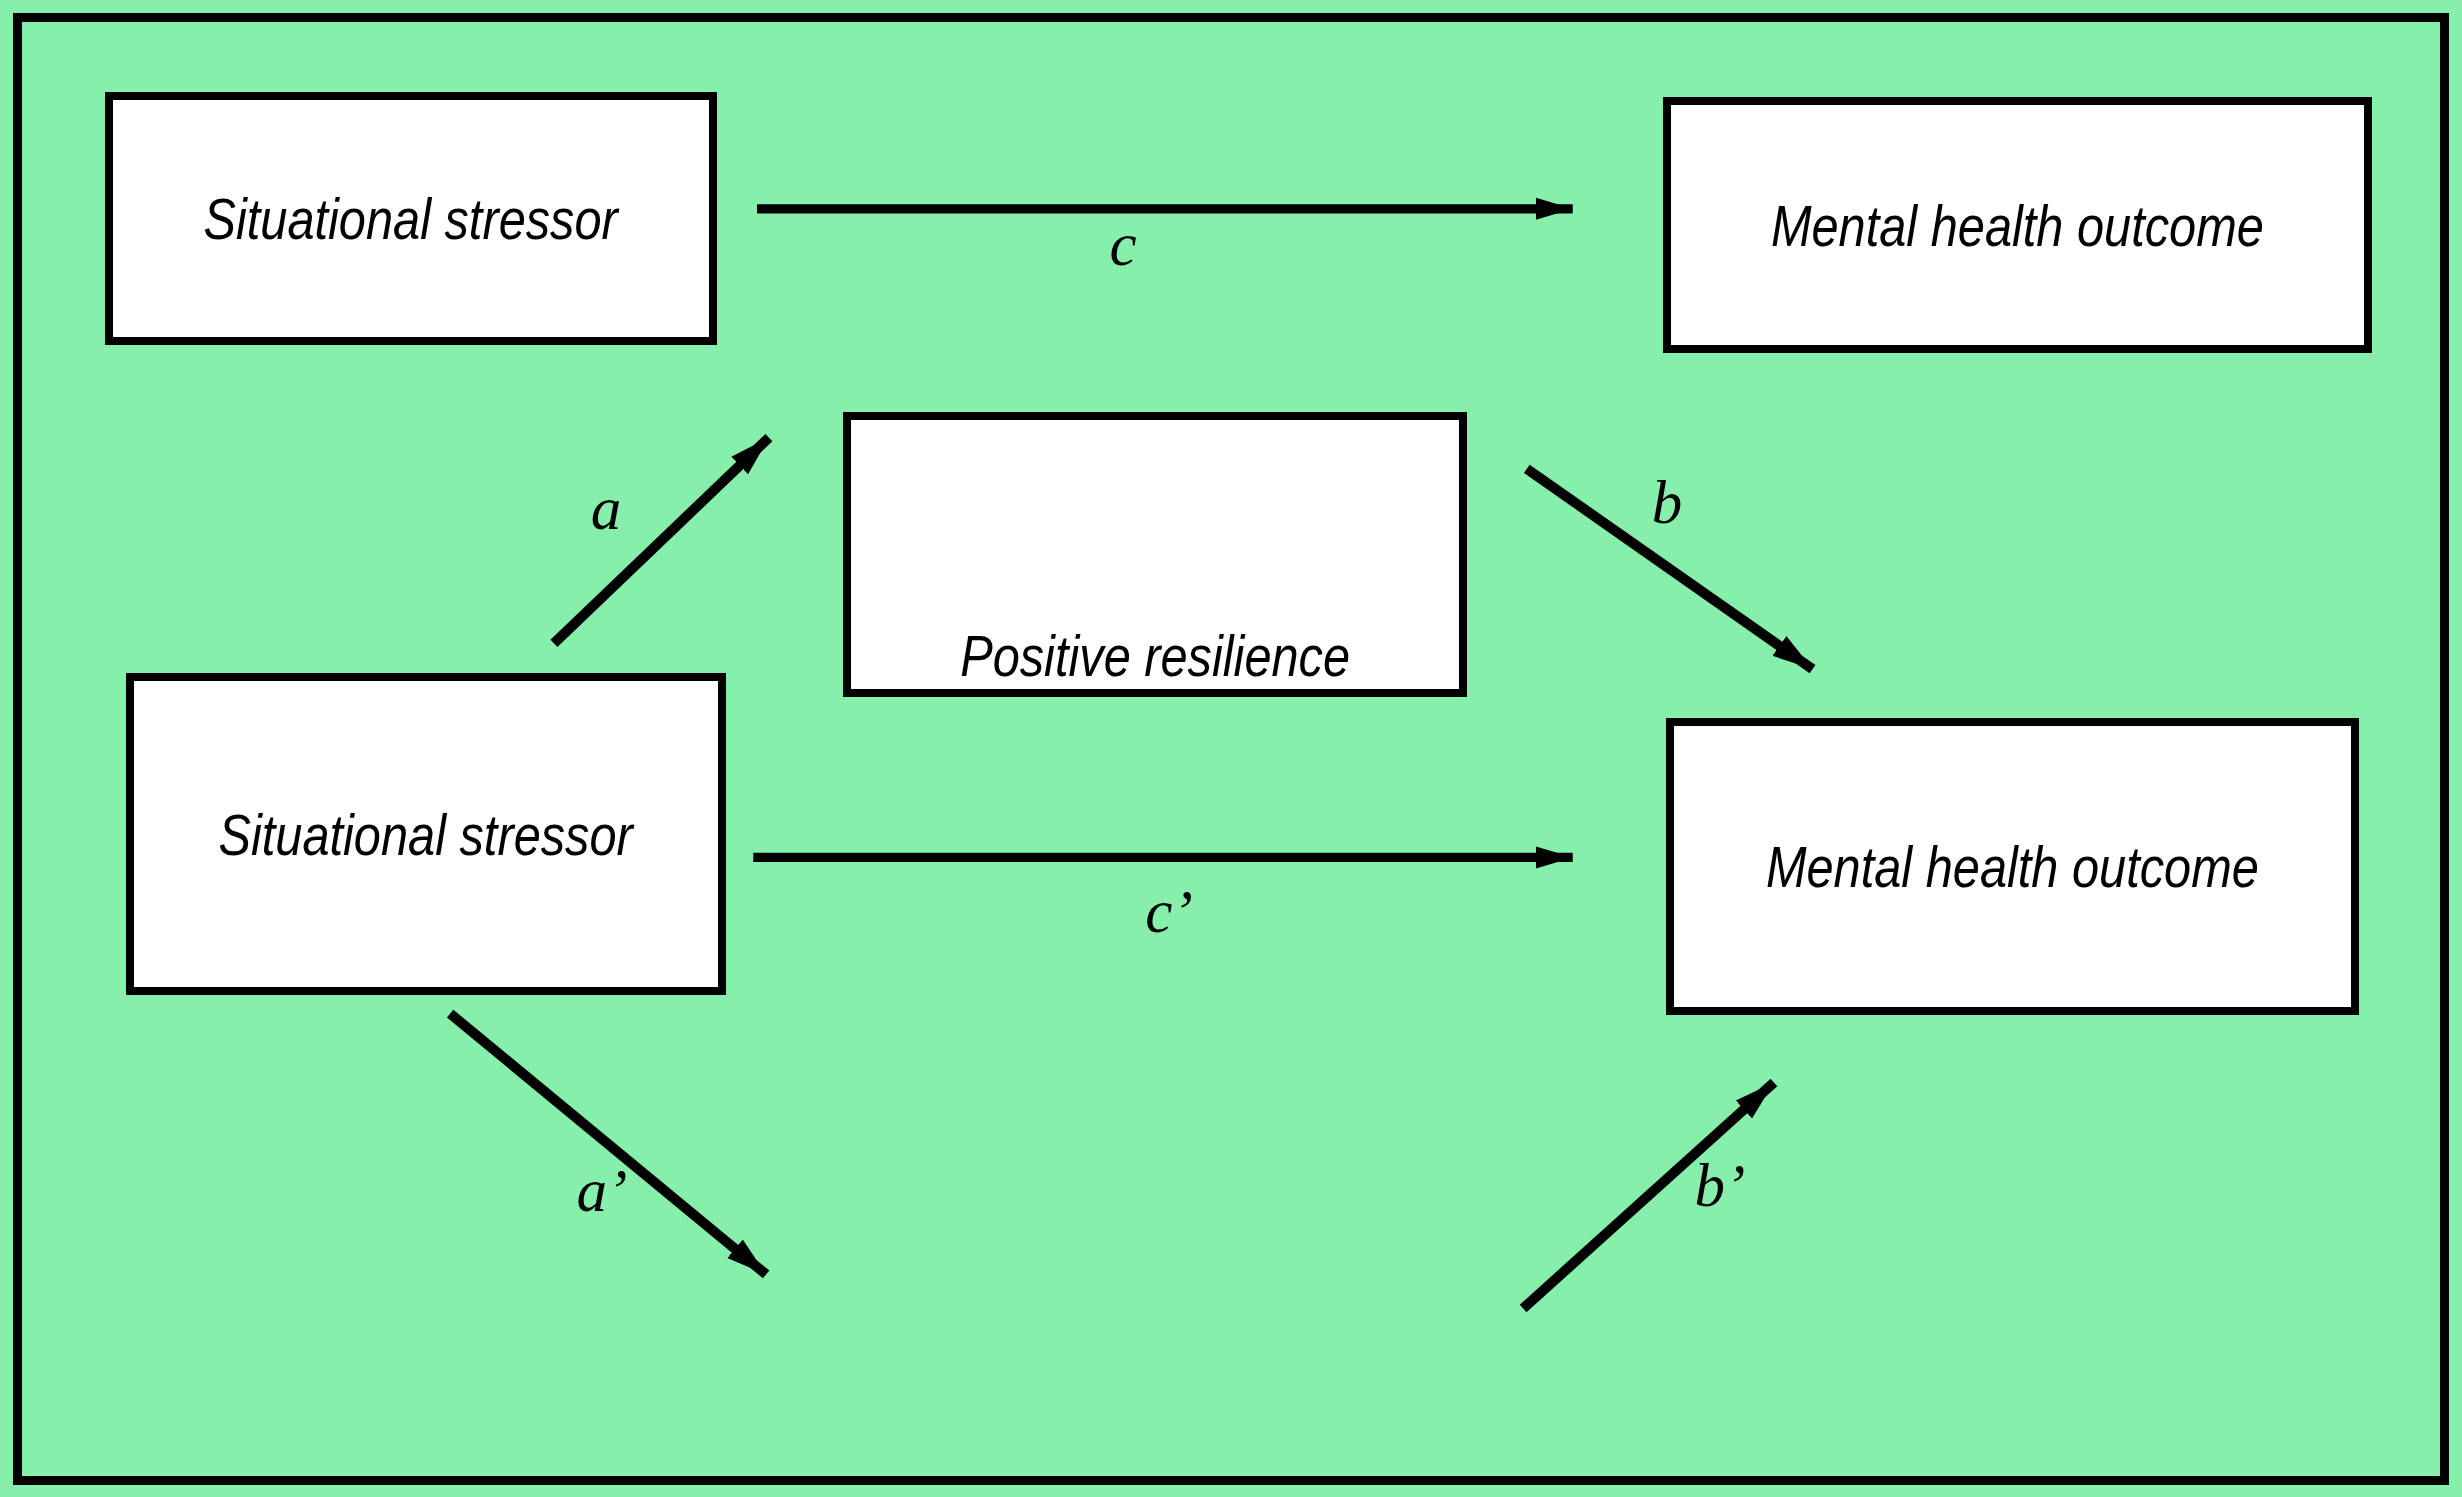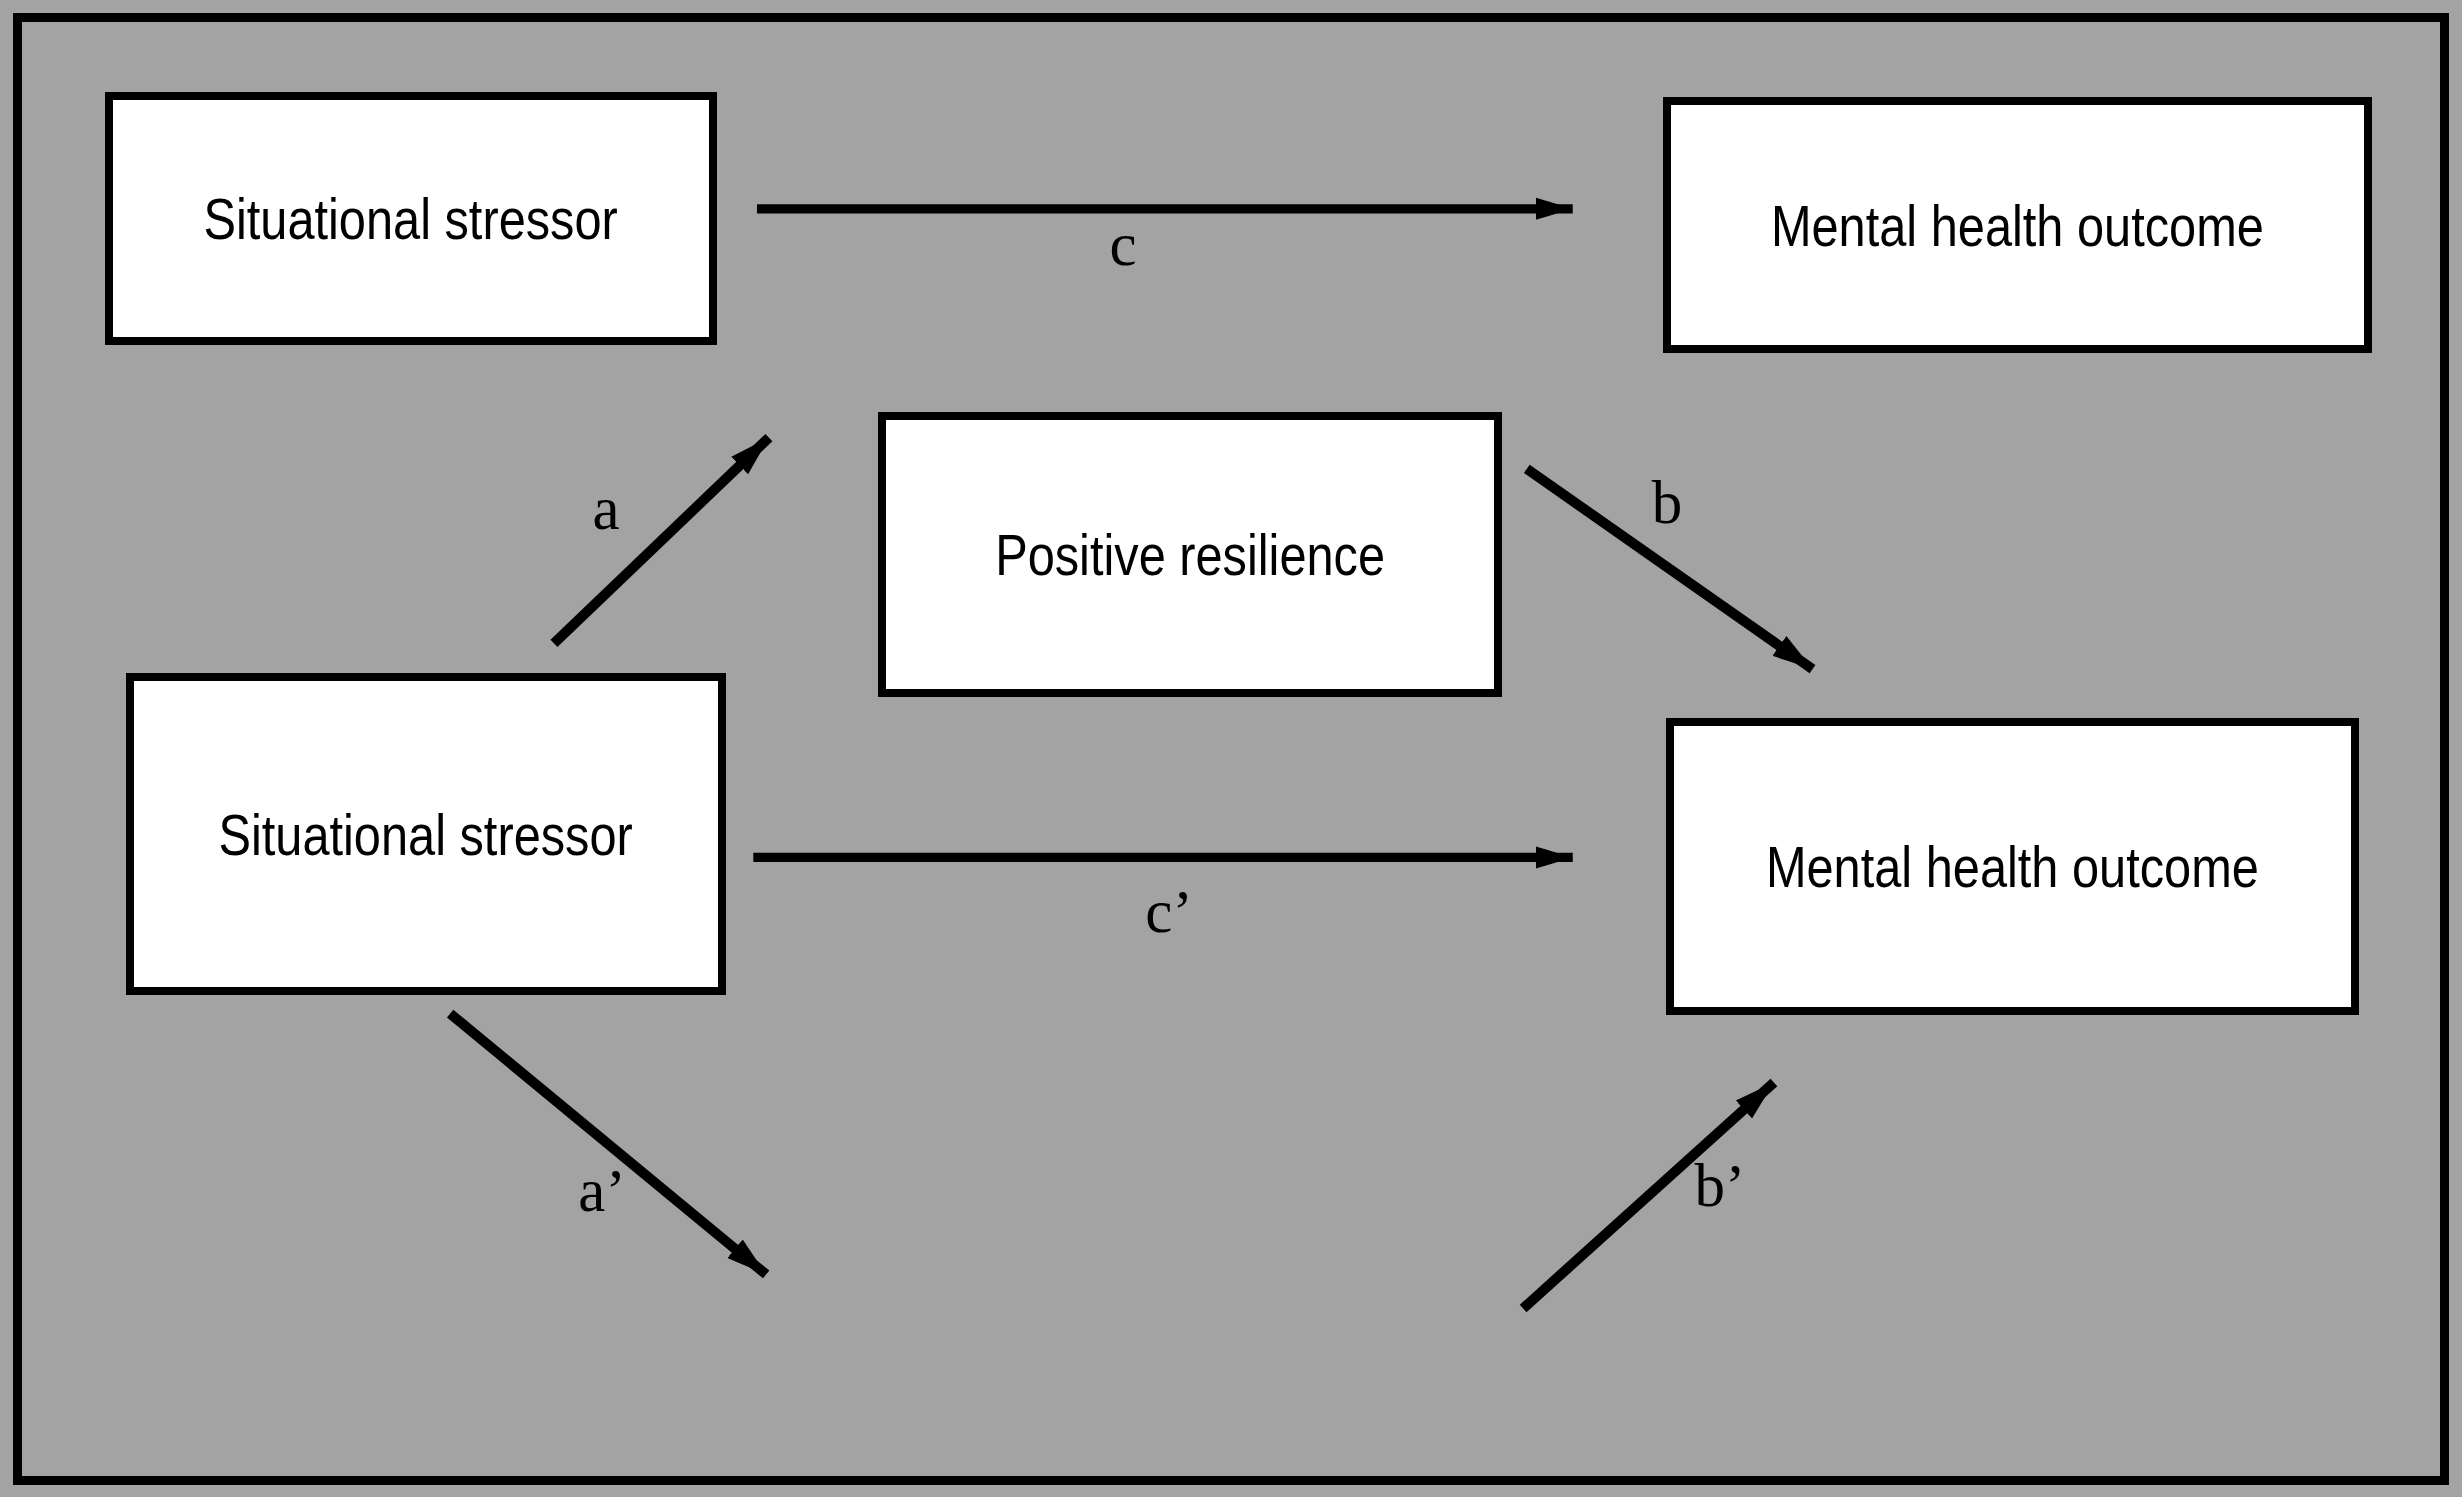--- a/index.html
+++ b/index.html
@@ -4,23 +4,24 @@
 <style>
   html, body {
     margin: 0;
     padding: 0;
     background: #ffffff;
   }
   .stage {
     position: relative;
     width: 2462px;
     height: 1498px;
-    background: #a3a3a3;
+    background: #86efac;
     font-family: "Liberation Sans", sans-serif;
     overflow: hidden;
+    font-style: italic;
   }
   .frame {
     position: absolute;
     left: 13px; top: 13px; right: 13px; bottom: 13px;
     border: 9.2px solid #000000;
     background: transparent;
   }
   .arrows {
     position: absolute;
     left: 0; top: 0;
@@ -40,21 +41,21 @@
     font-size: 58px;
     color: #000000;
     white-space: nowrap;
     display: inline-block;
     transform: scaleX(0.84);
     letter-spacing: 0px;
   }
   
   .box-stressor-top   { left: 105px;  top: 92px;  width: 612px; height: 253px; }
   .box-outcome-top    { left: 1663px; top: 97px;  width: 709px; height: 256px; }
-  .box-positive-res   { left: 878px;  top: 412px;  width: 624px; height: 285px; }
+  .box-positive-res   { left: 843px;  top: 412px;  width: 624px; height: 285px; align-items: flex-end; }
   .box-stressor-mid   { left: 126px;  top: 673px;  width: 600px; height: 322px; }
   .box-outcome-mid    { left: 1666px; top: 718px;  width: 693px; height: 297px; }
   .box-negative-res   { left: 845px;  top: 1153px; width: 621px; height: 279px; }
 
   .pathlabel {
     position: absolute;
     transform: translate(-50%, -50%);
     font-family: "Liberation Serif", serif;
     font-size: 61px;
     color: #000000;

